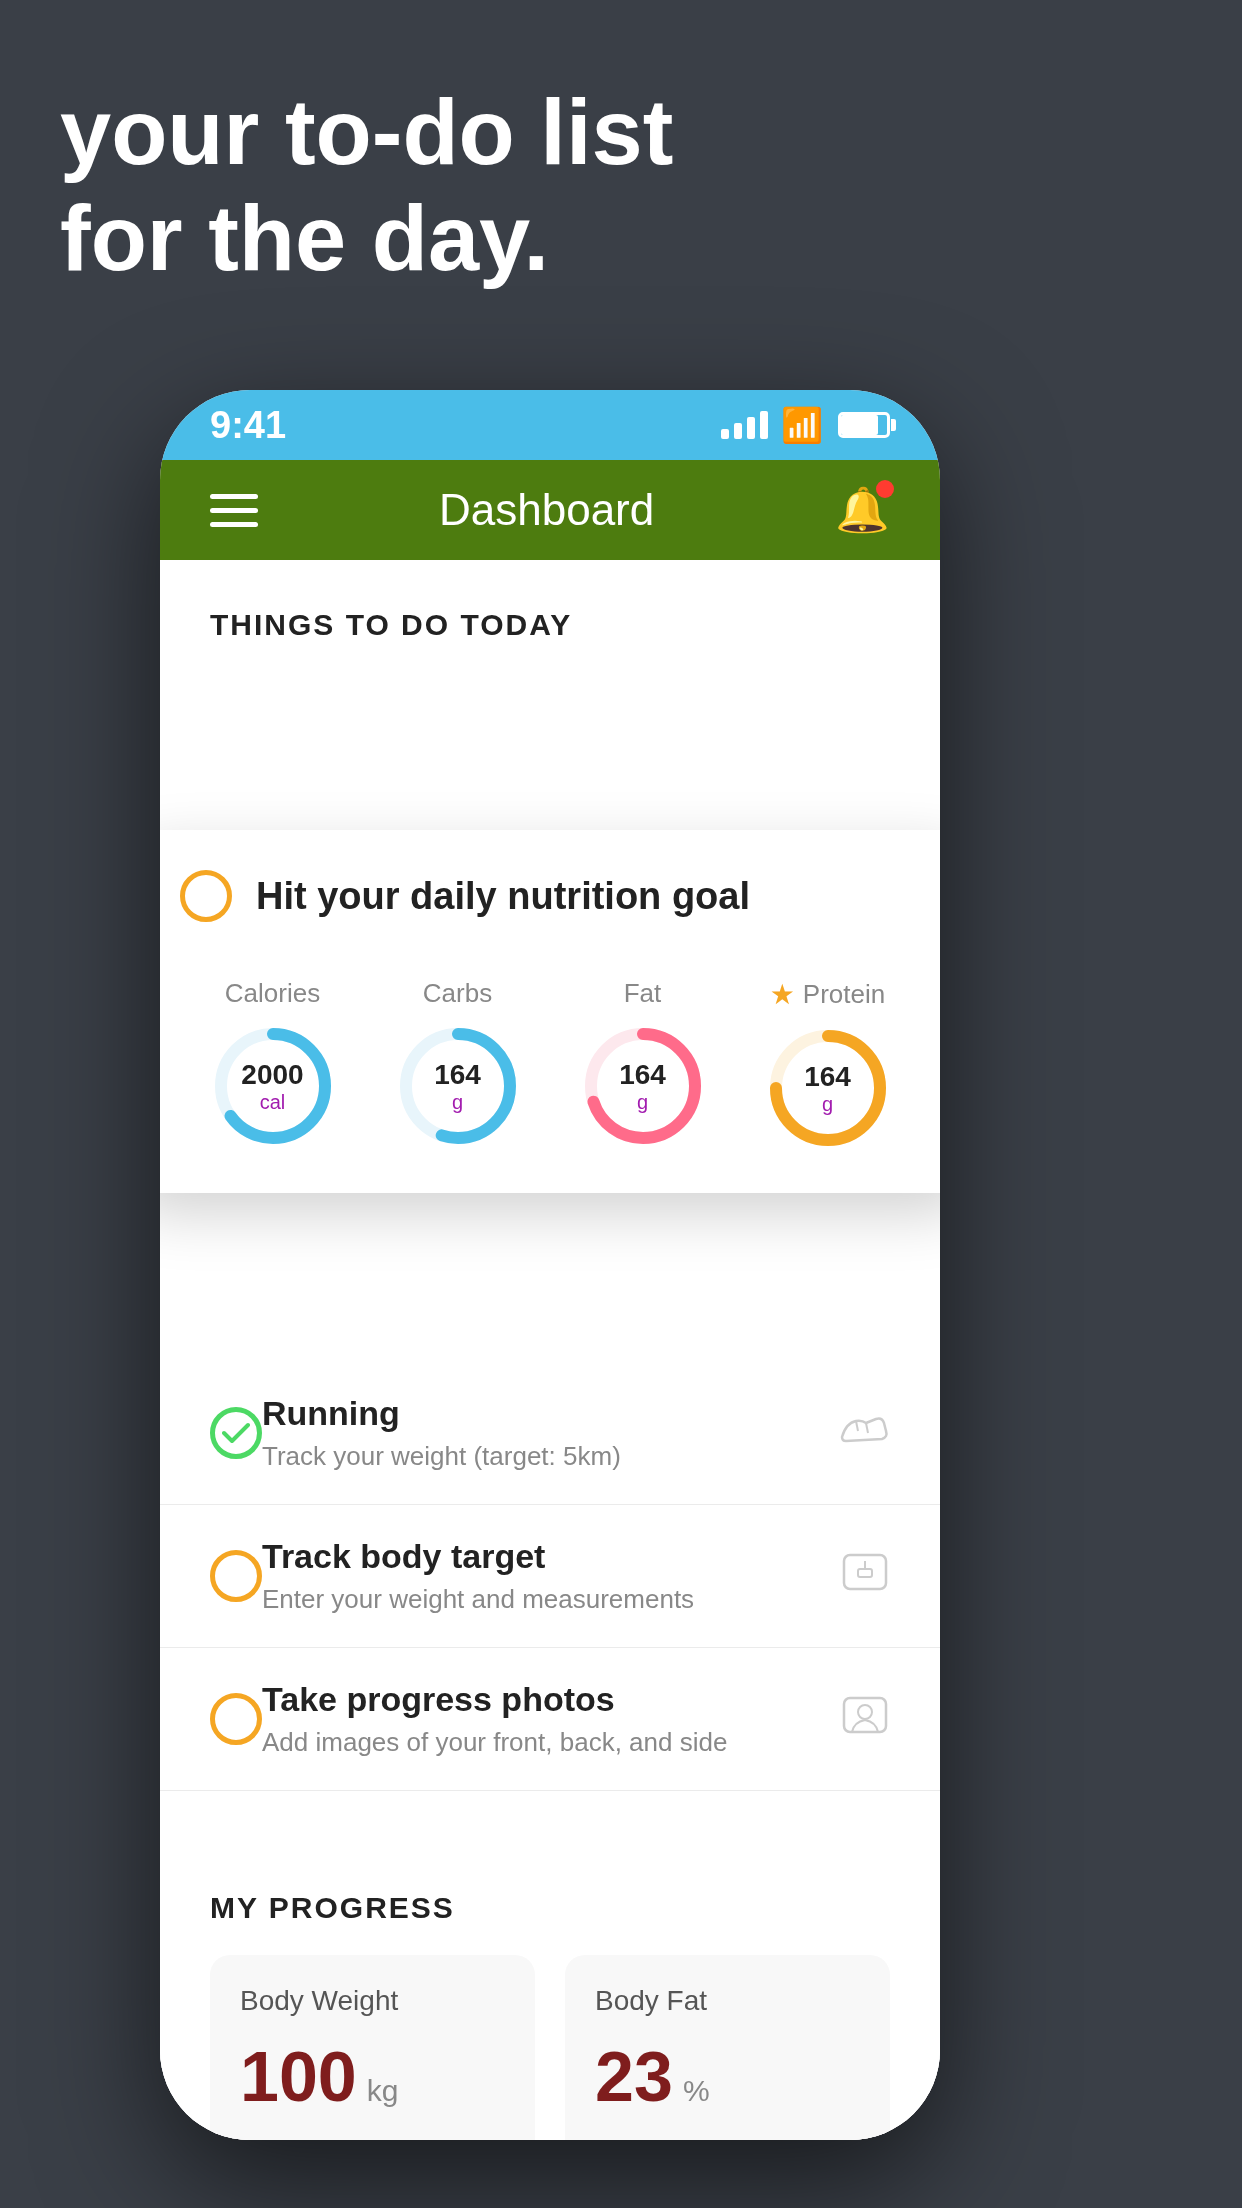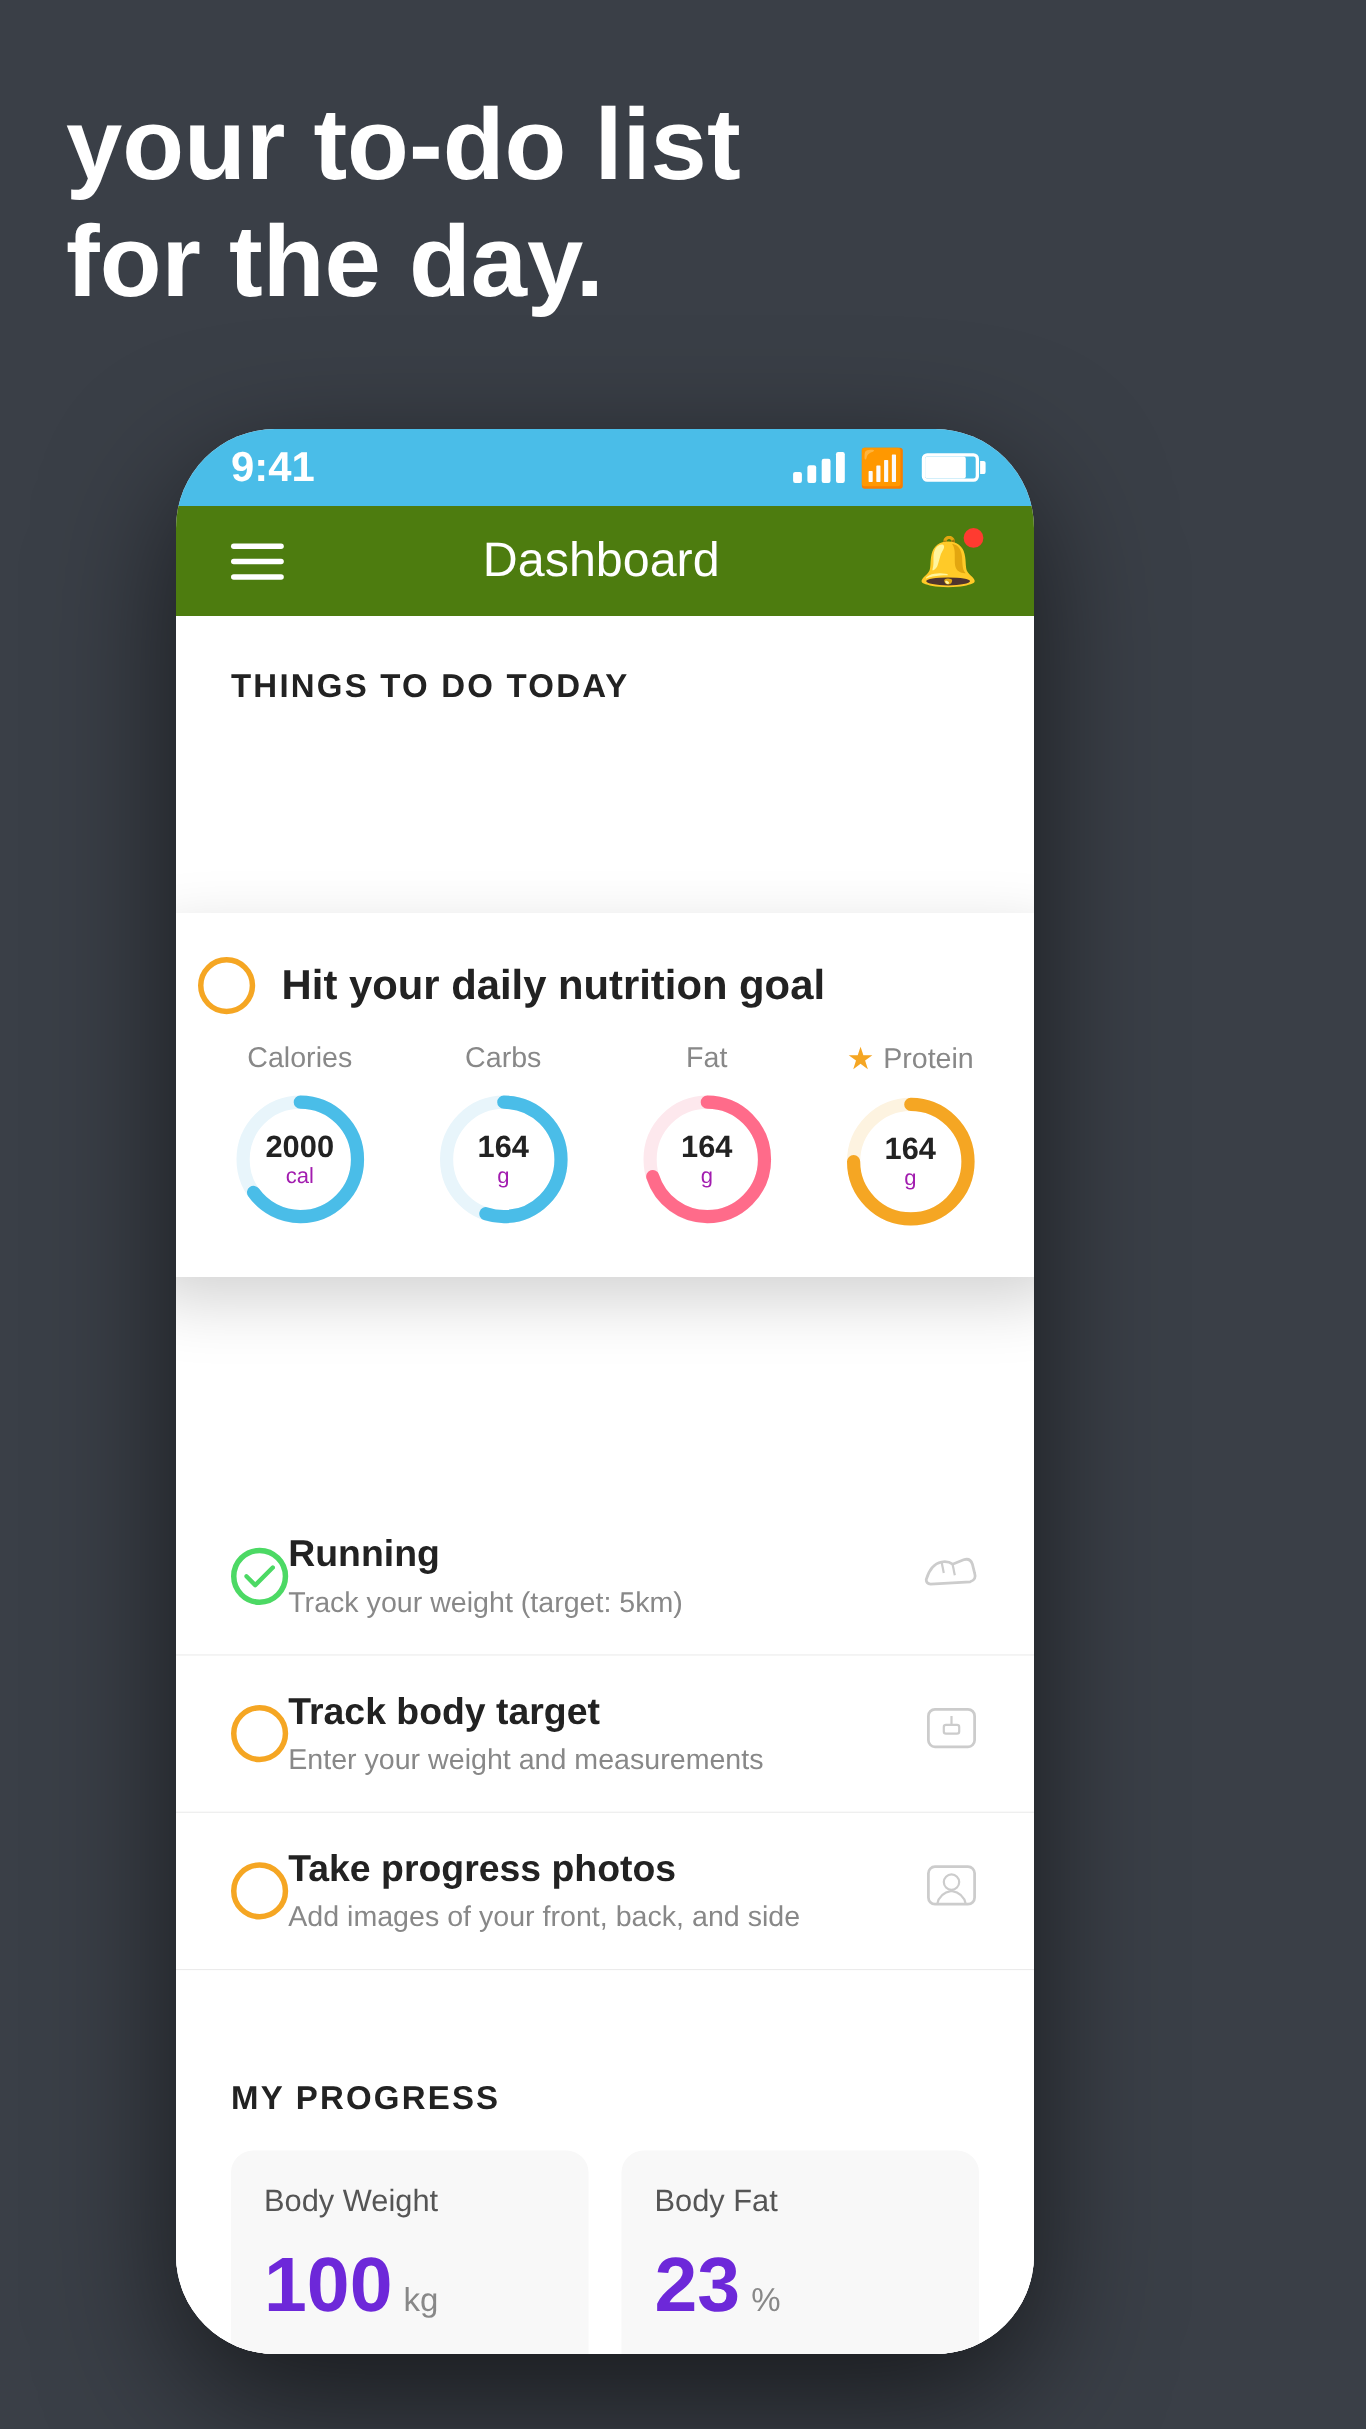--- a/index.html
+++ b/index.html
@@ -158,21 +158,21 @@
       background: #fff;
       border-radius: 30px;
       padding: 40px 50px;
       box-shadow: 0 20px 60px rgba(0,0,0,0.18);
       z-index: 10;
     }
     .nutrition-card-header {
       display: flex;
       align-items: center;
       gap: 24px;
-      margin-bottom: 24px;
+      margin-bottom: 56px;
     }
     .circle-checkbox-yellow {
       width: 52px;
       height: 52px;
       border-radius: 50%;
       border: 5px solid #f5a623;
       flex-shrink: 0;
     }
     .nutrition-title {
       font-size: 38px;
@@ -310,21 +310,21 @@
     }
     .progress-value {
       display: flex;
       align-items: baseline;
       gap: 10px;
       margin-bottom: 20px;
     }
     .progress-number {
       font-size: 70px;
       font-weight: 700;
-      color: #6d28d9;
+      color: #7f1d1d;
     }
     .progress-unit {
       font-size: 30px;
       color: #888;
     }
     .progress-chart {
       height: 60px;
       position: relative;
       overflow: hidden;
     }

